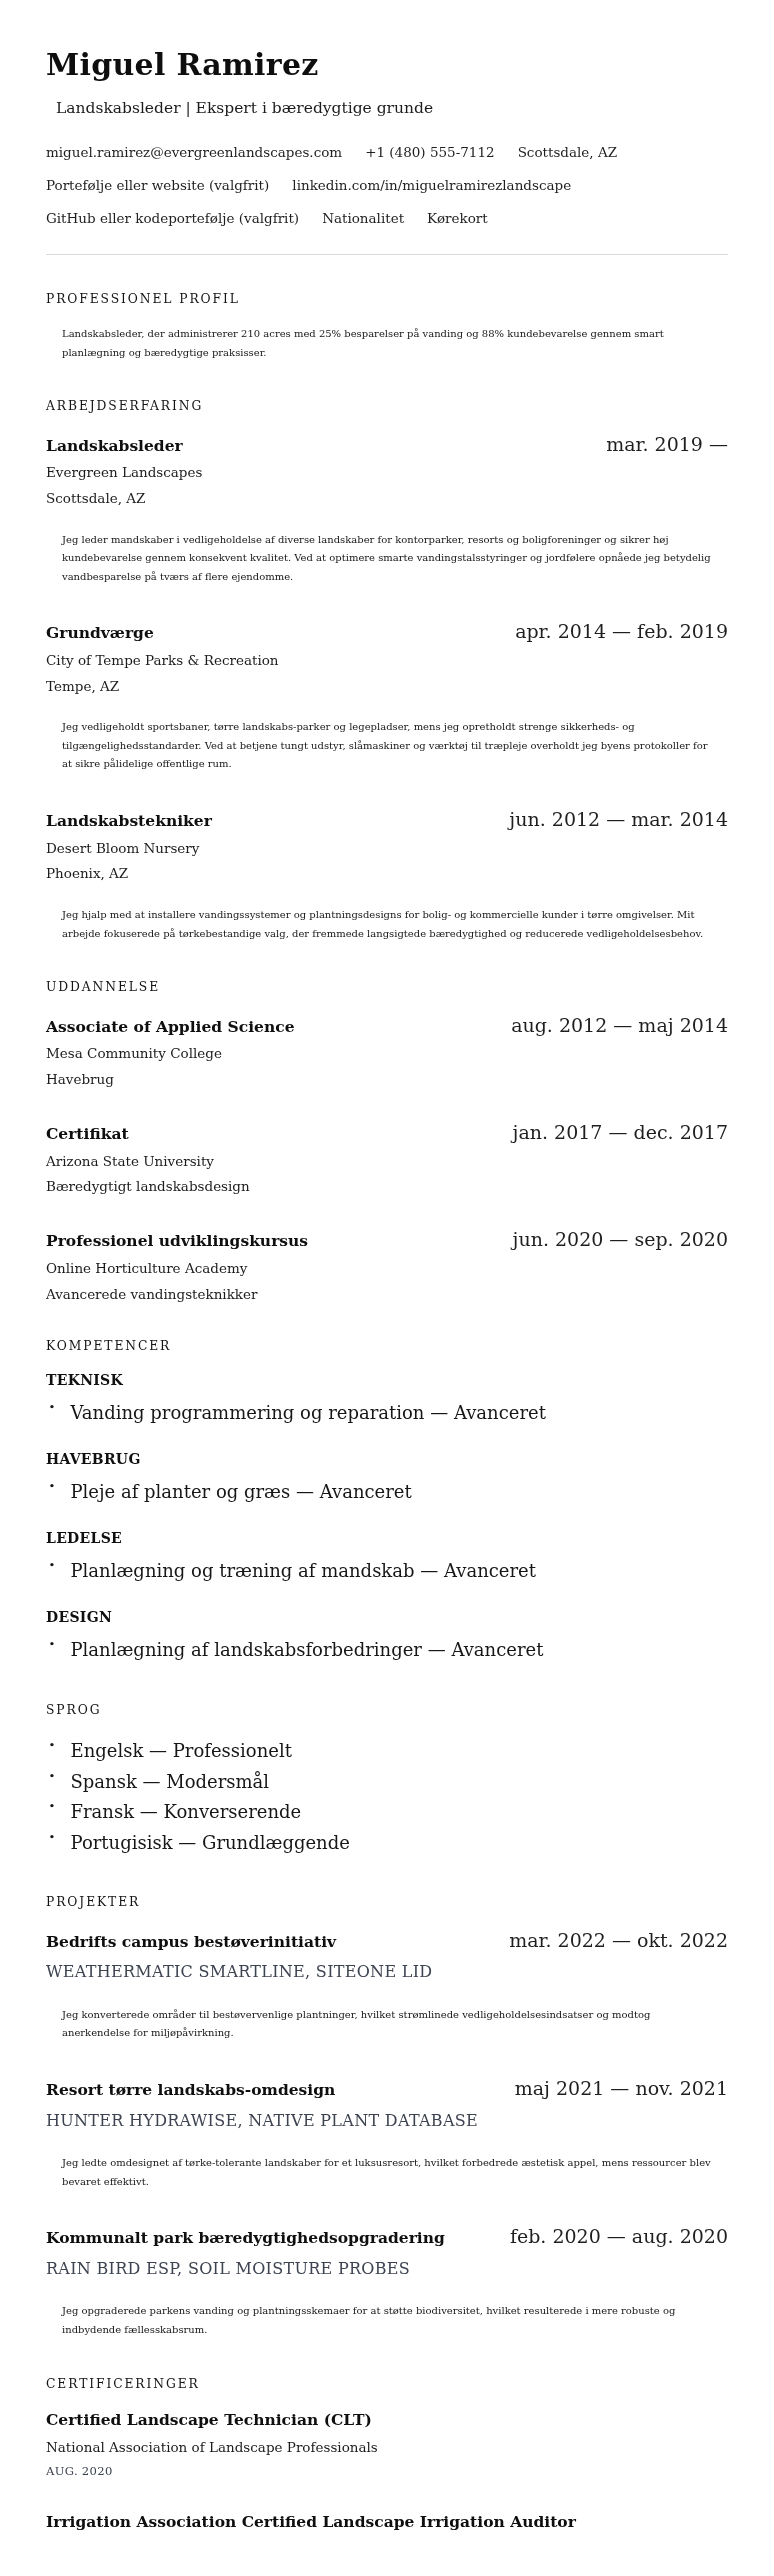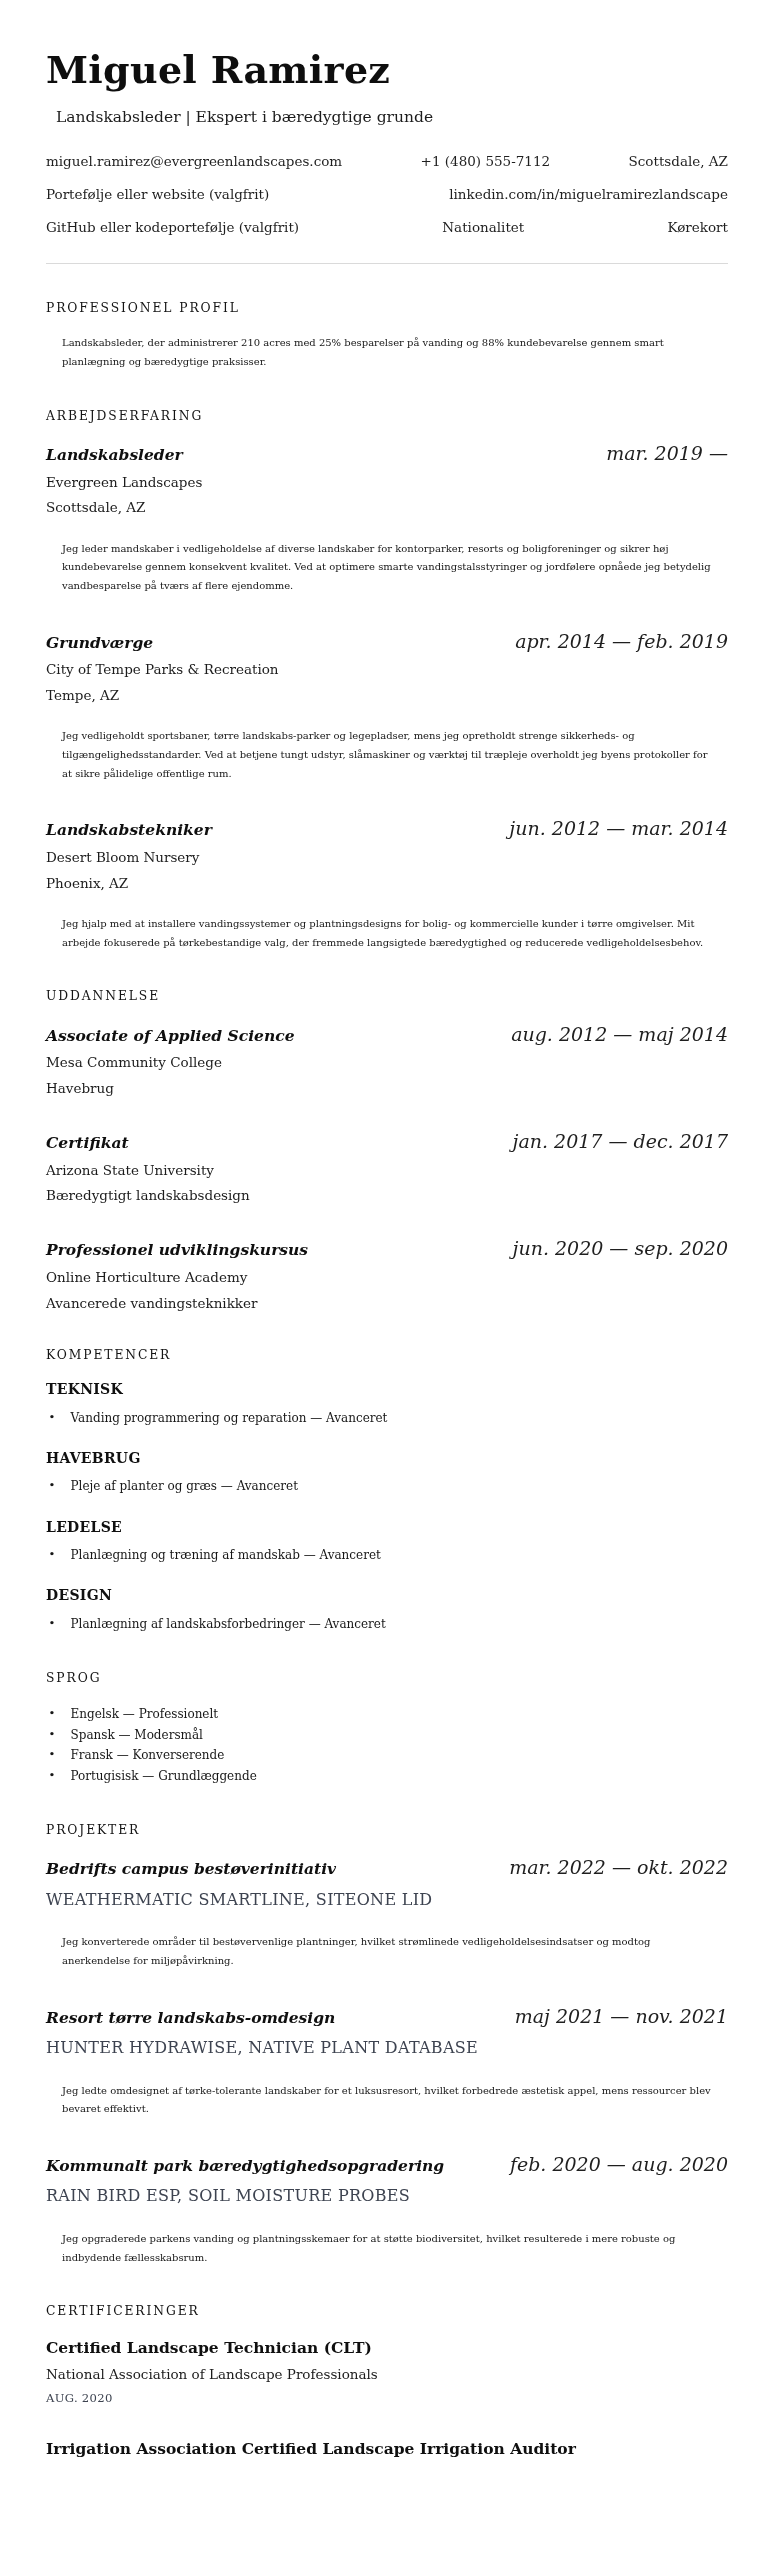--- a/index.html
+++ b/index.html
@@ -14,21 +14,21 @@
     margin: 0 auto;
     box-sizing: border-box;
     padding: 48px 46px 71px 46px;
     background: #ffffff;
     color: #161616;
     font-family: "DejaVu Serif", "Liberation Serif", serif;
   }
 
   
   .name {
-    font-size: 38px;
+    font-size: 30px;
     font-weight: 700;
     line-height: 1.15;
     margin: 0 0 15.5px 0;
     letter-spacing: 0.3px;
     color: #0e0e0e;
   }
   .subtitle {
     font-size: 15.5px;
     line-height: 1.3;
     margin: 0 0 26px 10px;
@@ -36,21 +36,20 @@
   }
   .contact-row {
     display: flex;
     flex-wrap: wrap;
     column-gap: 23px;
     row-gap: 3.9px;
     font-size: 13.5px;
     line-height: 1.3;
     color: #1f1f1f;
     margin-bottom: 15.5px;
-    justify-content: space-between;
   }
   .divider {
     border: 0;
     border-top: 1.3px solid #dadada;
     margin: 26px 0 0 0;
   }
 
   
   .section {
     margin-top: 37px;
@@ -74,21 +73,20 @@
     margin-bottom: 34px;
   }
   .entry:last-child {
     margin-bottom: 0;
   }
   .entry-header {
     display: flex;
     justify-content: space-between;
     align-items: baseline;
     gap: 15.5px;
-    font-style: italic;
   }
   .entry-title {
     font-size: 15.5px;
     font-weight: 700;
     margin: 0;
     color: #0f0f0f;
   }
   .entry-dates {
     font-size: 19px;
     white-space: nowrap;
@@ -132,21 +130,21 @@
 
   
   ul.dotlist {
     list-style: none;
     margin: 0;
     padding: 0;
   }
   ul.dotlist li {
     position: relative;
     padding-left: 24.5px;
-    font-size: 12px;
+    font-size: 18px;
     line-height: 1.7;
     color: #171717;
   }
   ul.dotlist li::before {
     content: "•";
     position: absolute;
     left: 2.6px;
     top: 0;
     font-size: 11.6px;
     color: #171717;

